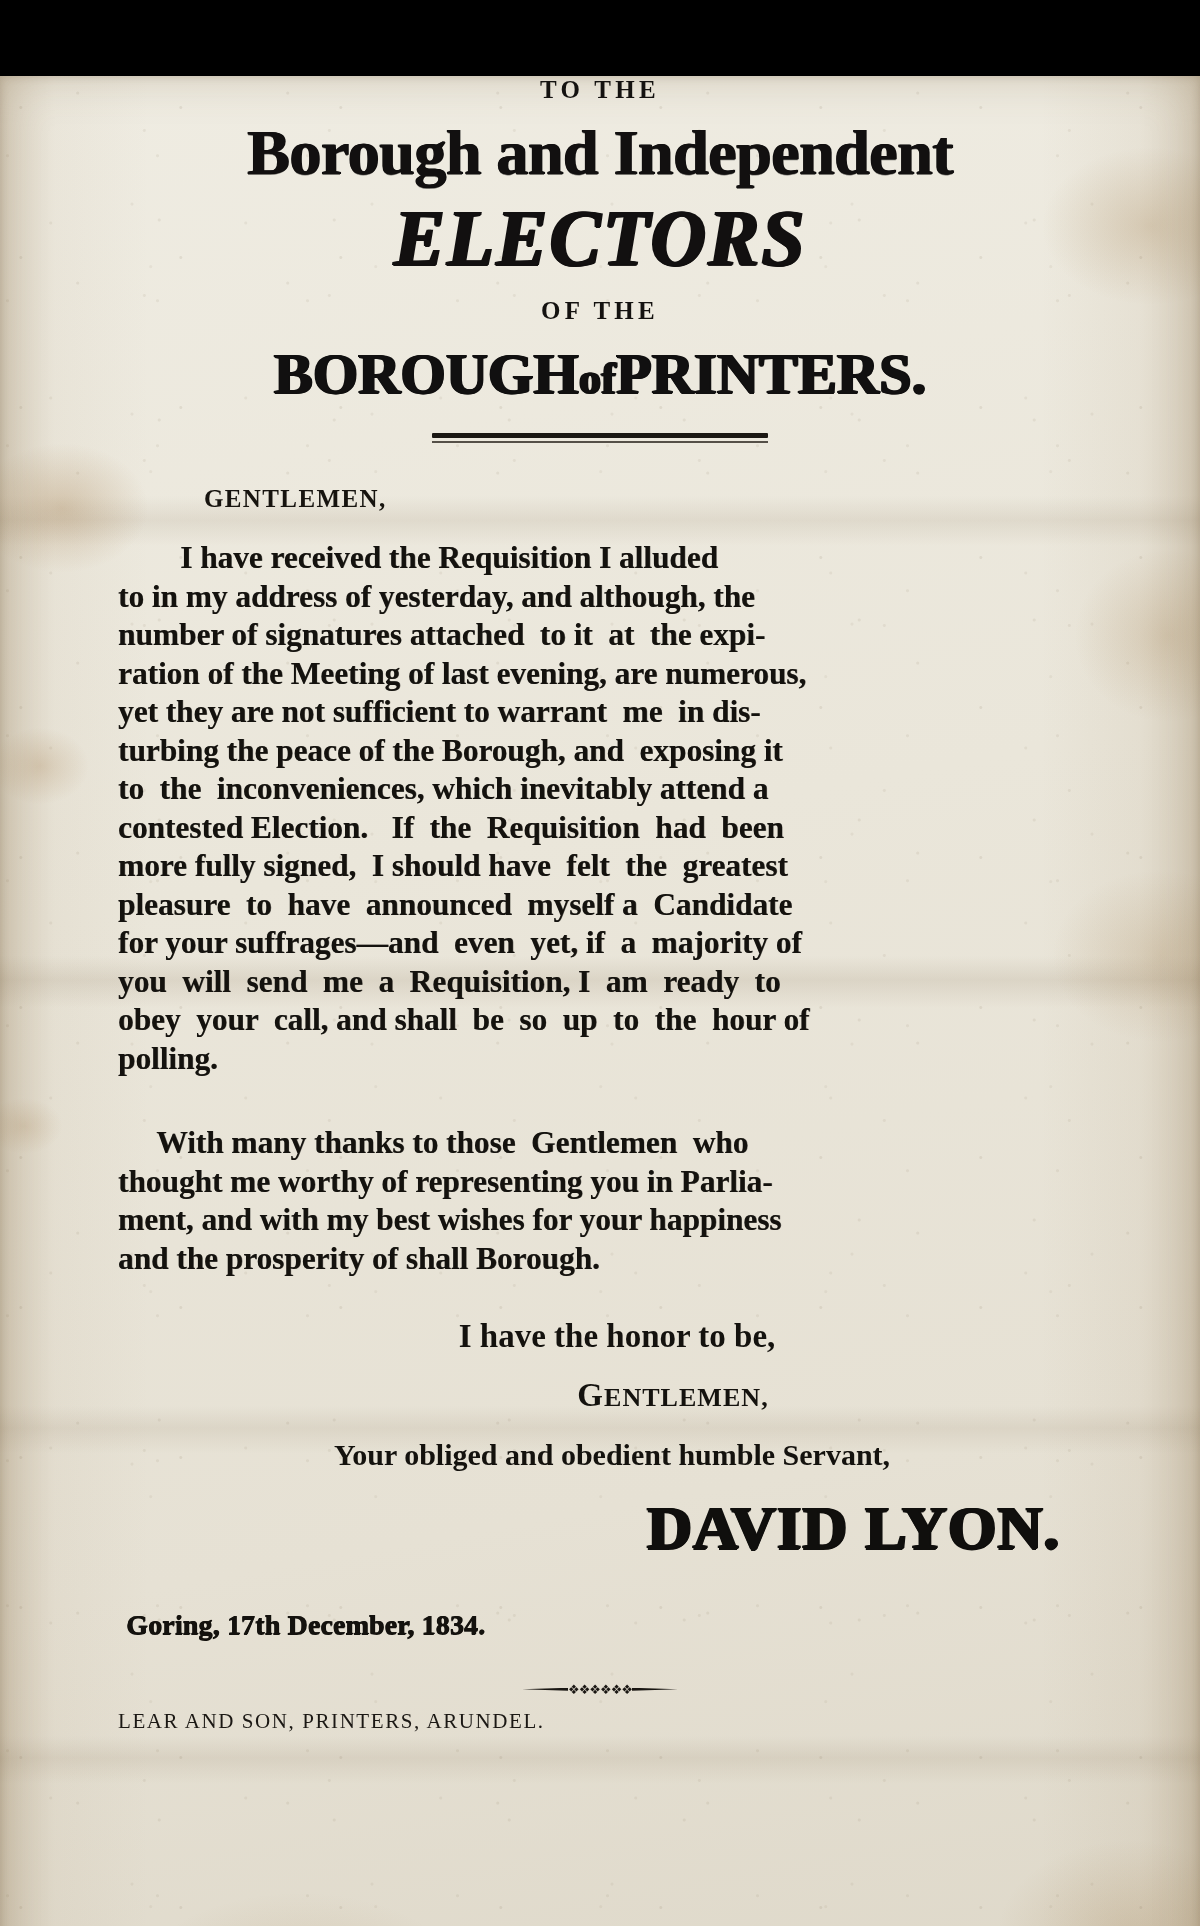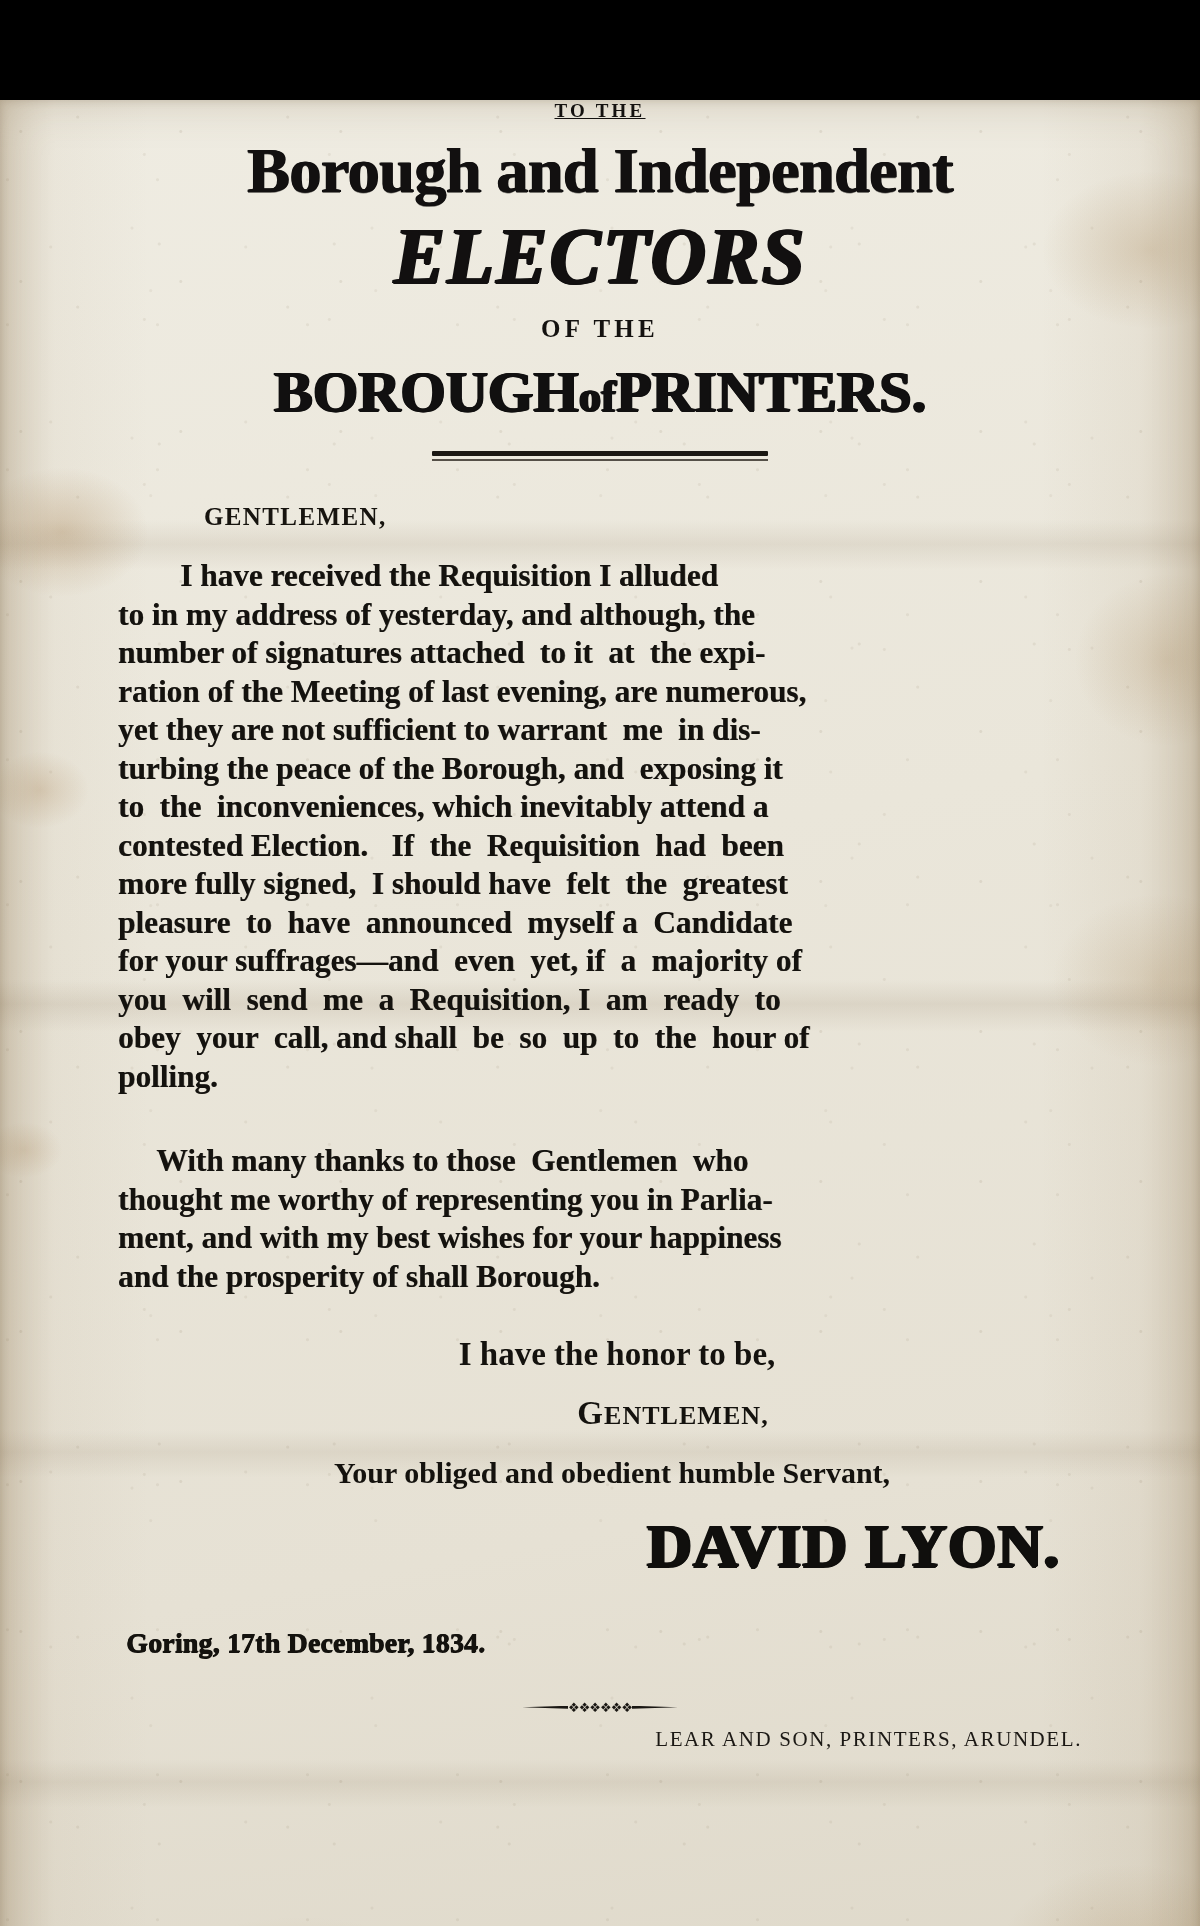--- a/index.html
+++ b/index.html
@@ -90,21 +90,21 @@
   }
 
   
   .kicker {
     font-family: "Liberation Serif", "DejaVu Serif", serif;
     font-weight: 700;
     letter-spacing: .17em;
     text-align: center;
     color: #141210;
   }
-  #to-the   { font-size: 19px; margin-top: 100px; text-decoration: underline; }
+  #to-the   { font-size: 25px; margin-top: 76px; }
   #of-the   { font-size: 25px; margin-top: 22px; }
 
   #worthy-line {
     text-align: center;
     font-family: "Liberation Serif", "DejaVu Serif", serif;
     font-weight: 700;
     font-size: 64px;
     line-height: 1.02;
     letter-spacing: -0.5px;
     margin-top: 16px;
@@ -257,21 +257,21 @@
   #ornament .tail.right { clip-path: polygon(0 0, 100% 50%, 0 100%); }
   #ornament .florets {
     font-size: 13px;
     letter-spacing: -1px;
     line-height: 1;
     font-family: "DejaVu Sans", sans-serif;
     color: #1a1713;
   }
 
   #printer-line {
-    text-align: right;
+    text-align: left;
     font-family: "Liberation Serif", "DejaVu Serif", serif;
     font-size: 21px;
     letter-spacing: .075em;
     margin-top: 12px;
     color: #1b1814;
   }
 </style>
 </head>
 <body>
 

